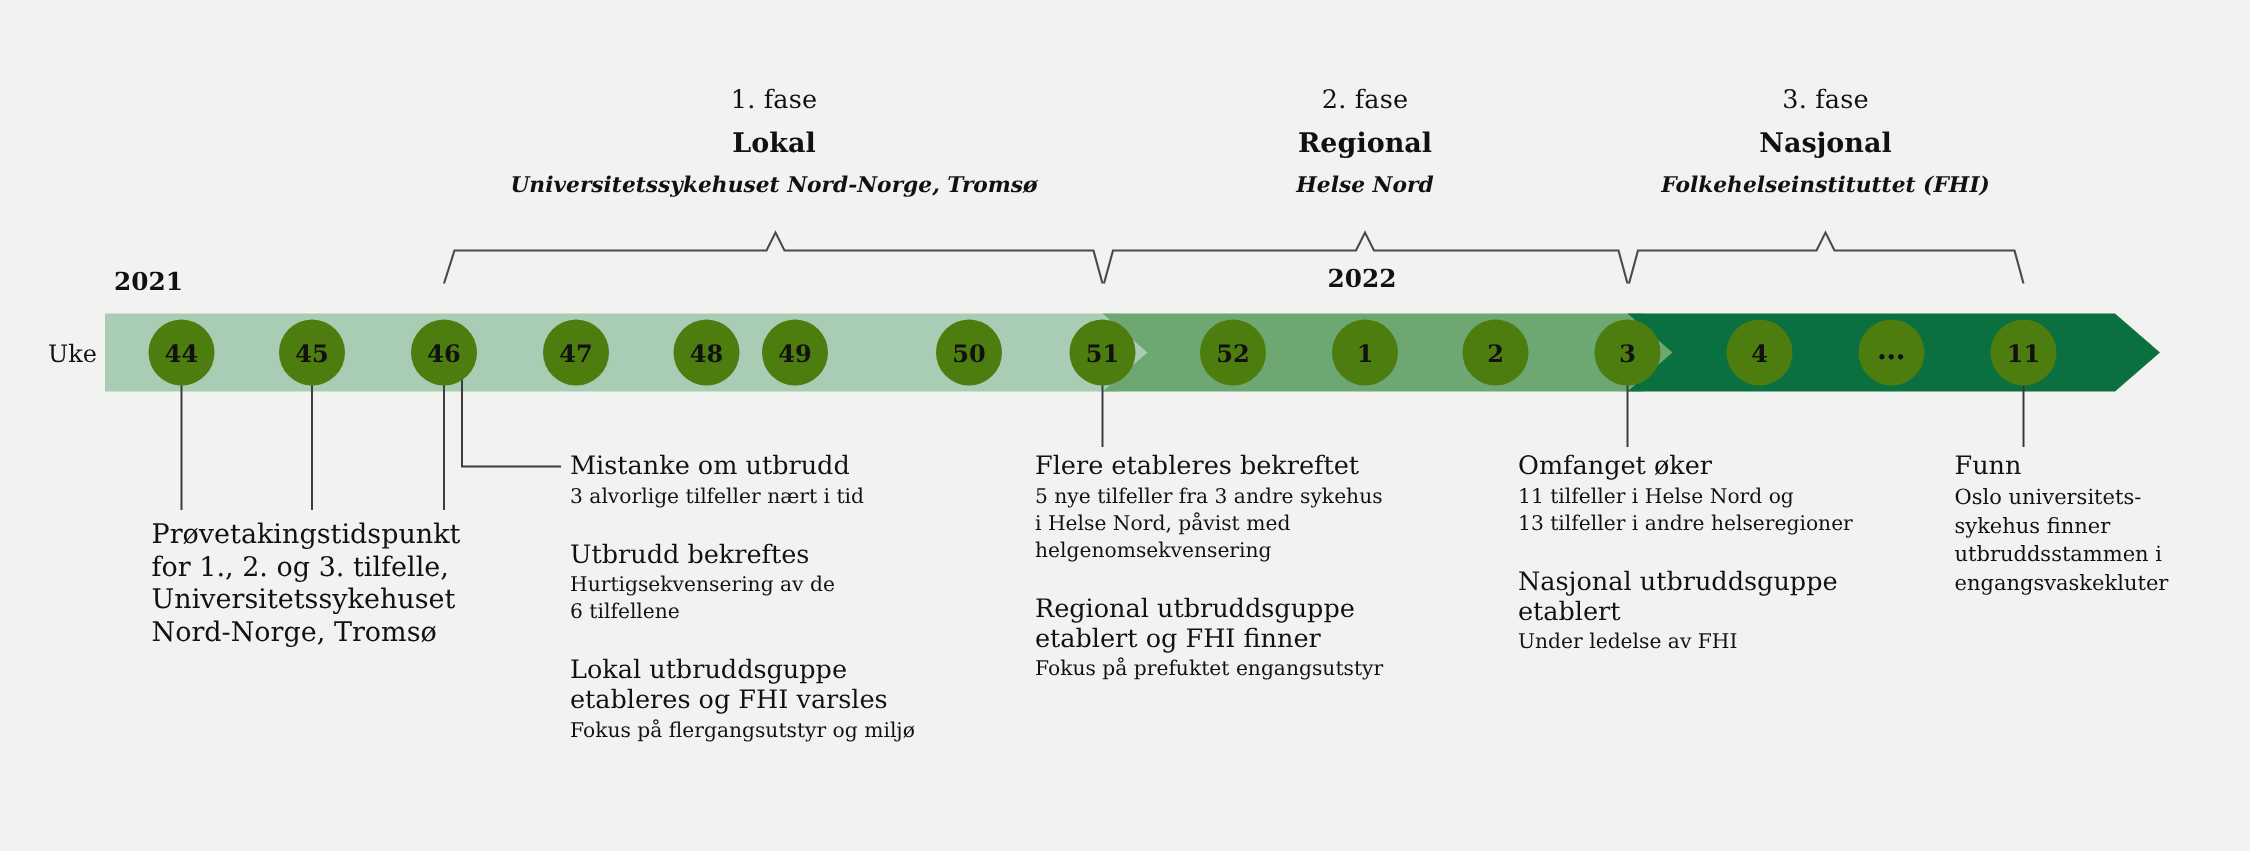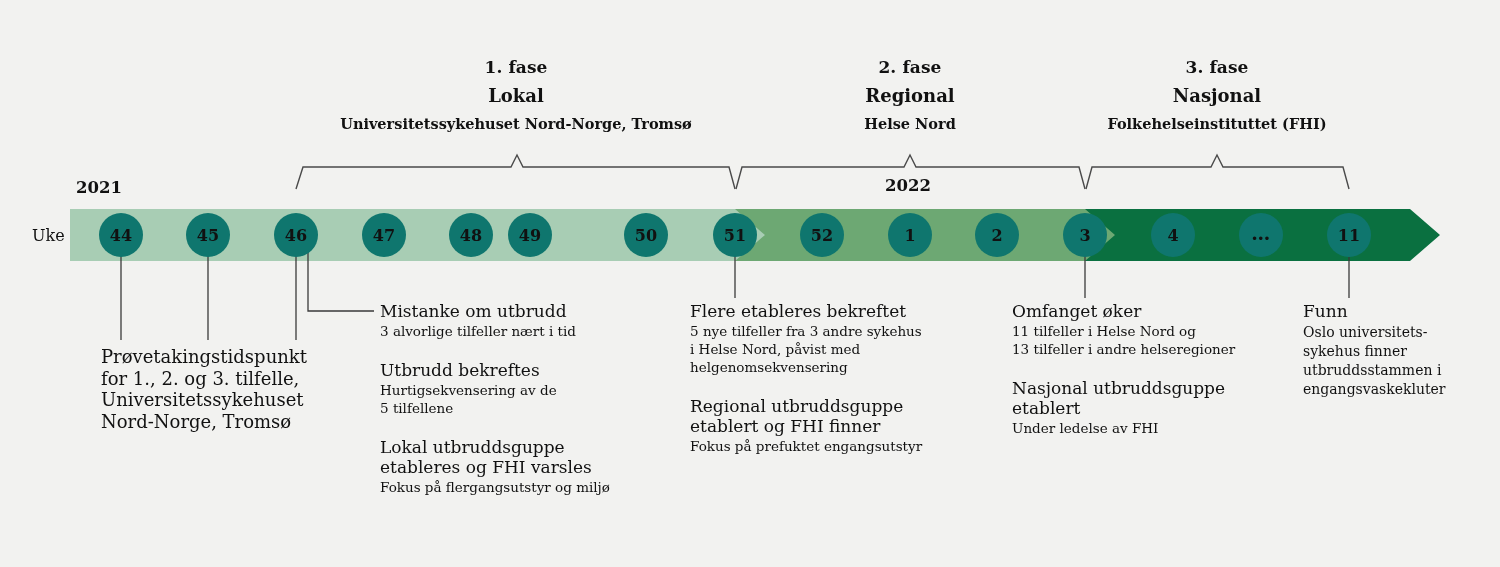--- a/index.html
+++ b/index.html
@@ -29,35 +29,36 @@
   }
 
   
   .phase {
     position: absolute;
     text-align: center;
     line-height: 1.0;
   }
   .phase .p-num {
     font-size: 17px;
-    font-weight: 700;
+    font-weight: 400;
     letter-spacing: .1px;
     margin-bottom: 11px;
     white-space: nowrap;
   }
   .phase .p-scope {
     font-size: 18px;
     font-weight: 700;
     margin-bottom: 12px;
     white-space: nowrap;
   }
   .phase .p-org {
     font-size: 14.5px;
     font-weight: 700;
     white-space: nowrap;
+    font-style: italic;
   }
 
   
   .year {
     position: absolute;
     font-size: 16.5px;
     font-weight: 700;
     white-space: nowrap;
   }
 
@@ -68,21 +69,21 @@
     font-weight: 400;
     white-space: nowrap;
   }
 
   
   .week {
     position: absolute;
     width: 44px;
     height: 44px;
     border-radius: 50%;
-    background: #0f766e;
+    background: #4d7c0f;
     display: flex;
     align-items: center;
     justify-content: center;
     font-size: 16px;
     font-weight: 700;
     color: #111111;
     box-sizing: border-box;
   }
   .week.dots {
     font-size: 19px;
@@ -201,21 +202,21 @@
   </div>
 
   <div class="ann" style="left:380px; top:301px; width:280px;">
     <div class="a-group">
       <div class="a-title">Mistanke om utbrudd</div>
       <div class="a-body">3 alvorlige tilfeller nært i tid</div>
     </div>
     <div class="a-group">
       <div class="a-title">Utbrudd bekreftes</div>
       <div class="a-body">Hurtigsekvensering av de
-5 tilfellene</div>
+6 tilfellene</div>
     </div>
     <div class="a-group">
       <div class="a-title">Lokal utbruddsguppe
 etableres og FHI varsles</div>
       <div class="a-body">Fokus på flergangsutstyr og miljø</div>
     </div>
   </div>
 
   <div class="ann" style="left:690px; top:301px; width:290px;">
     <div class="a-group">

